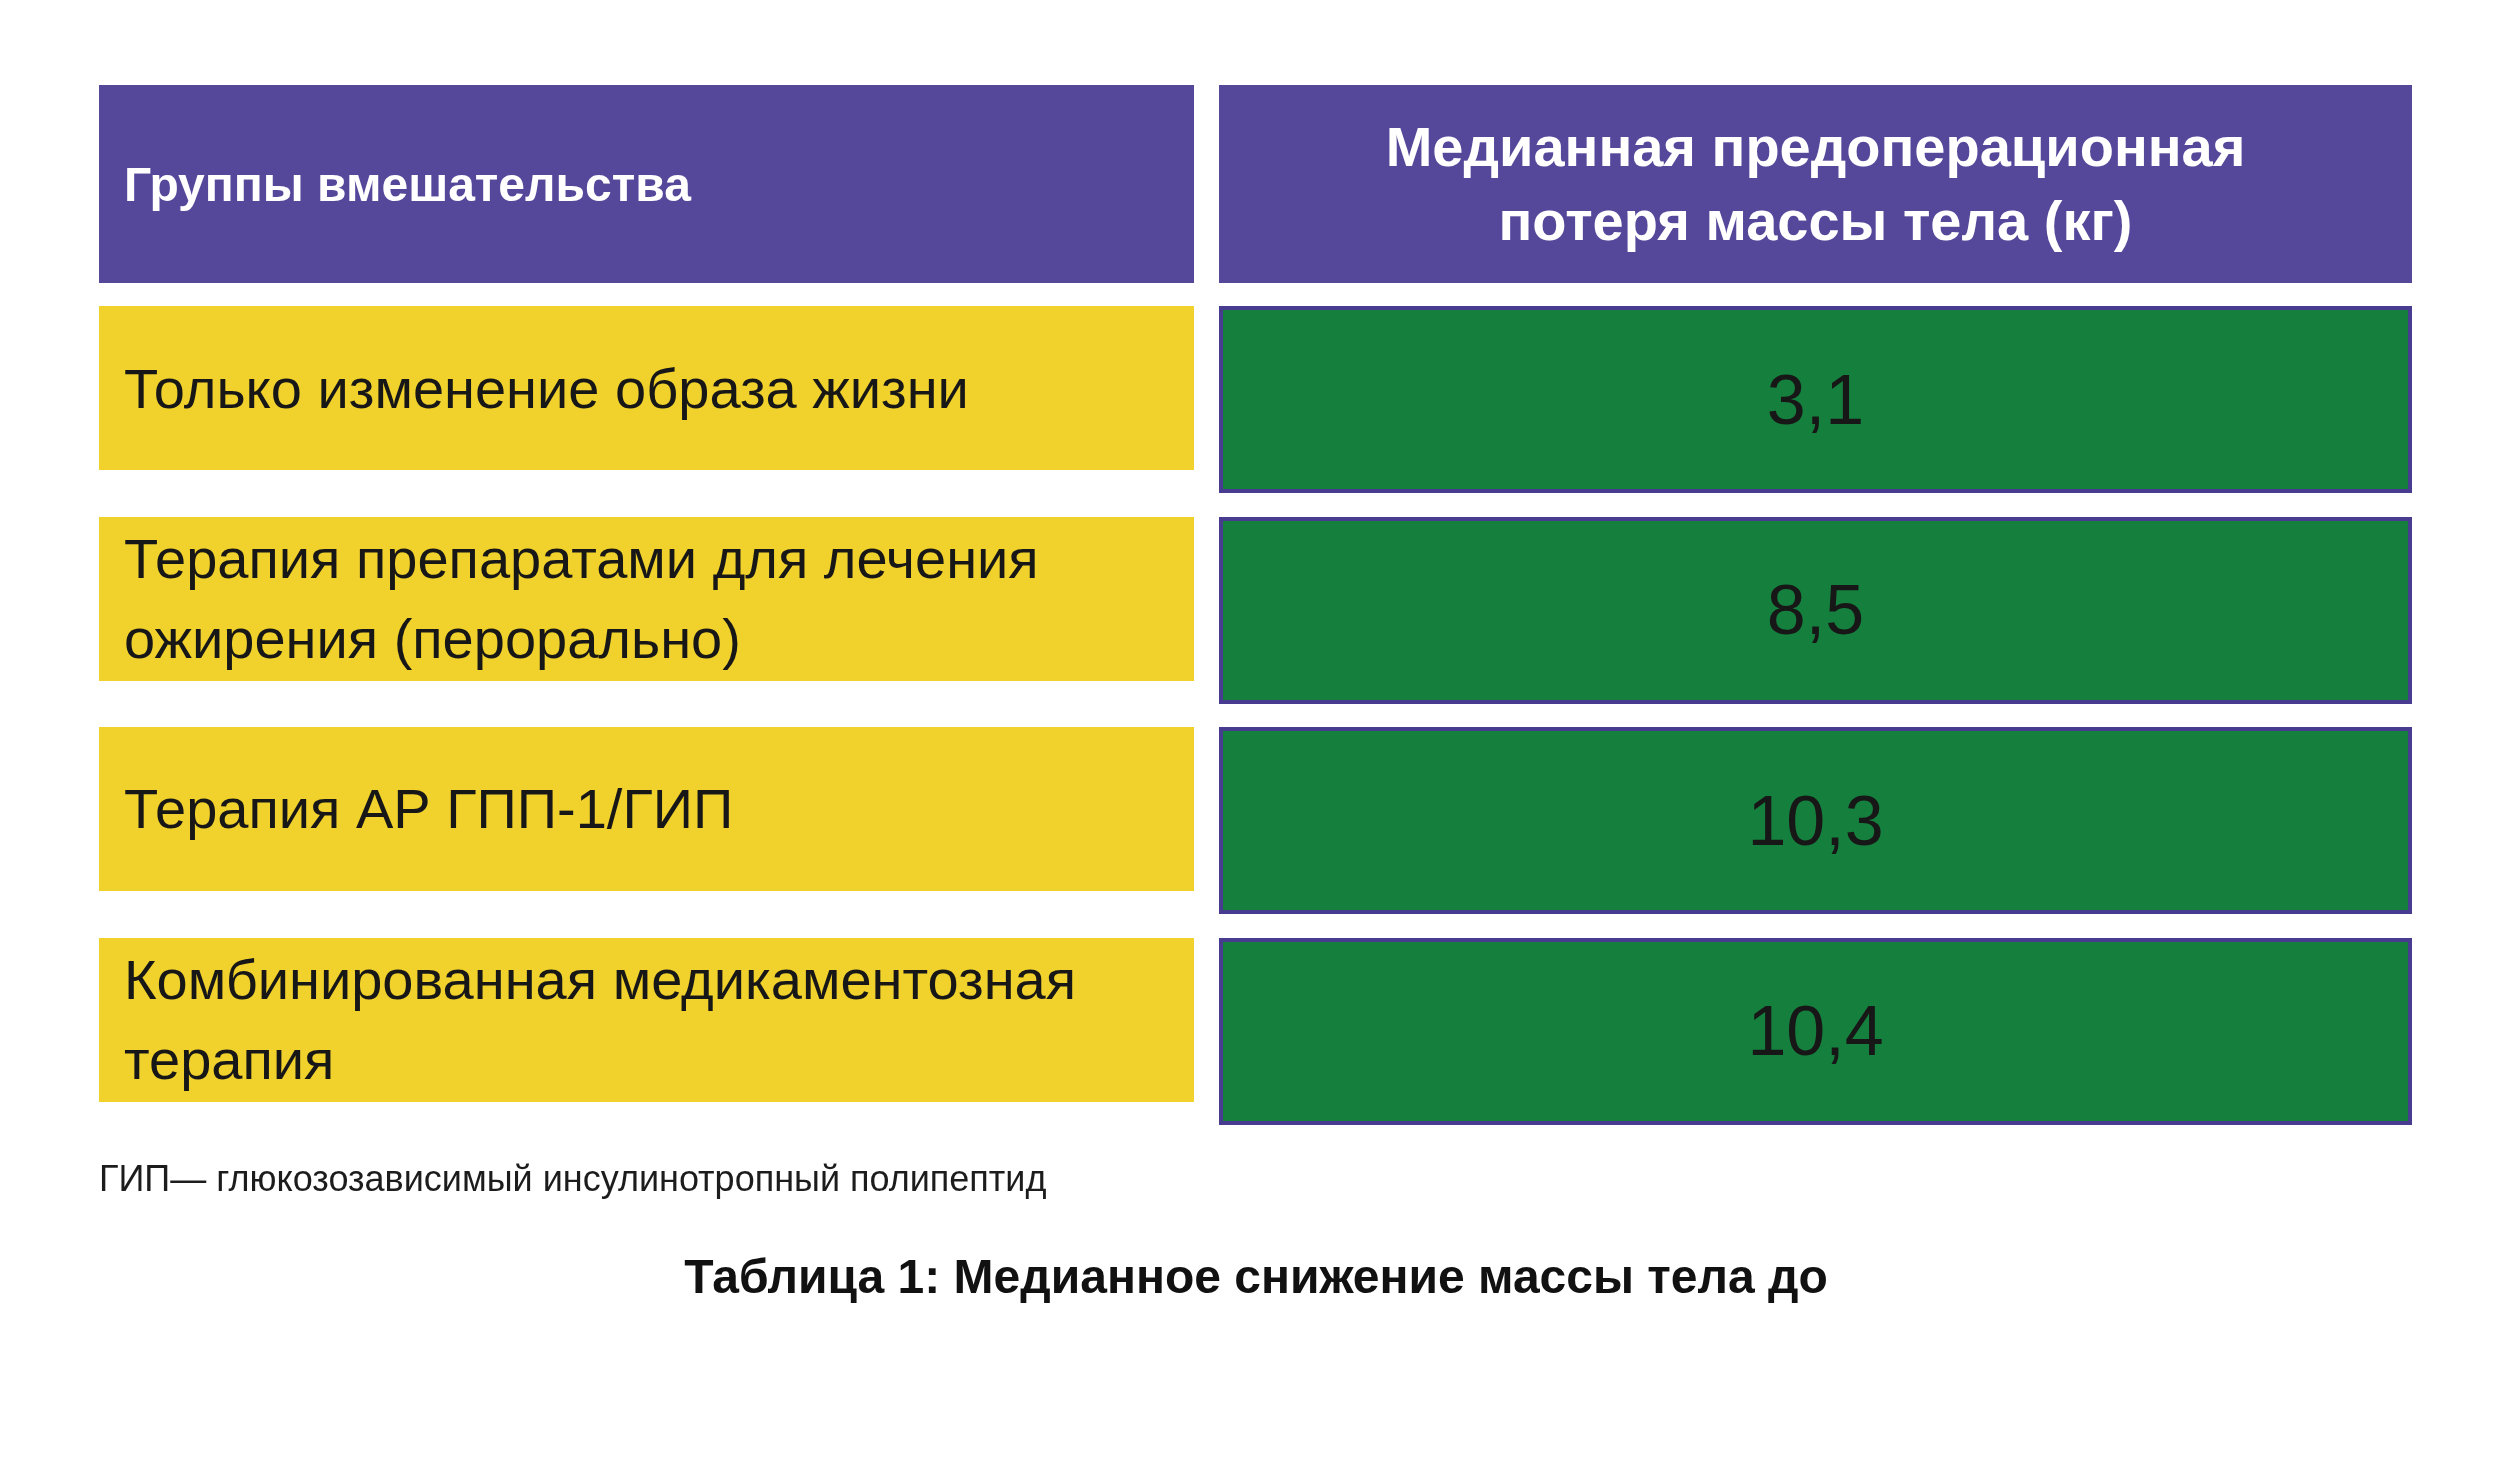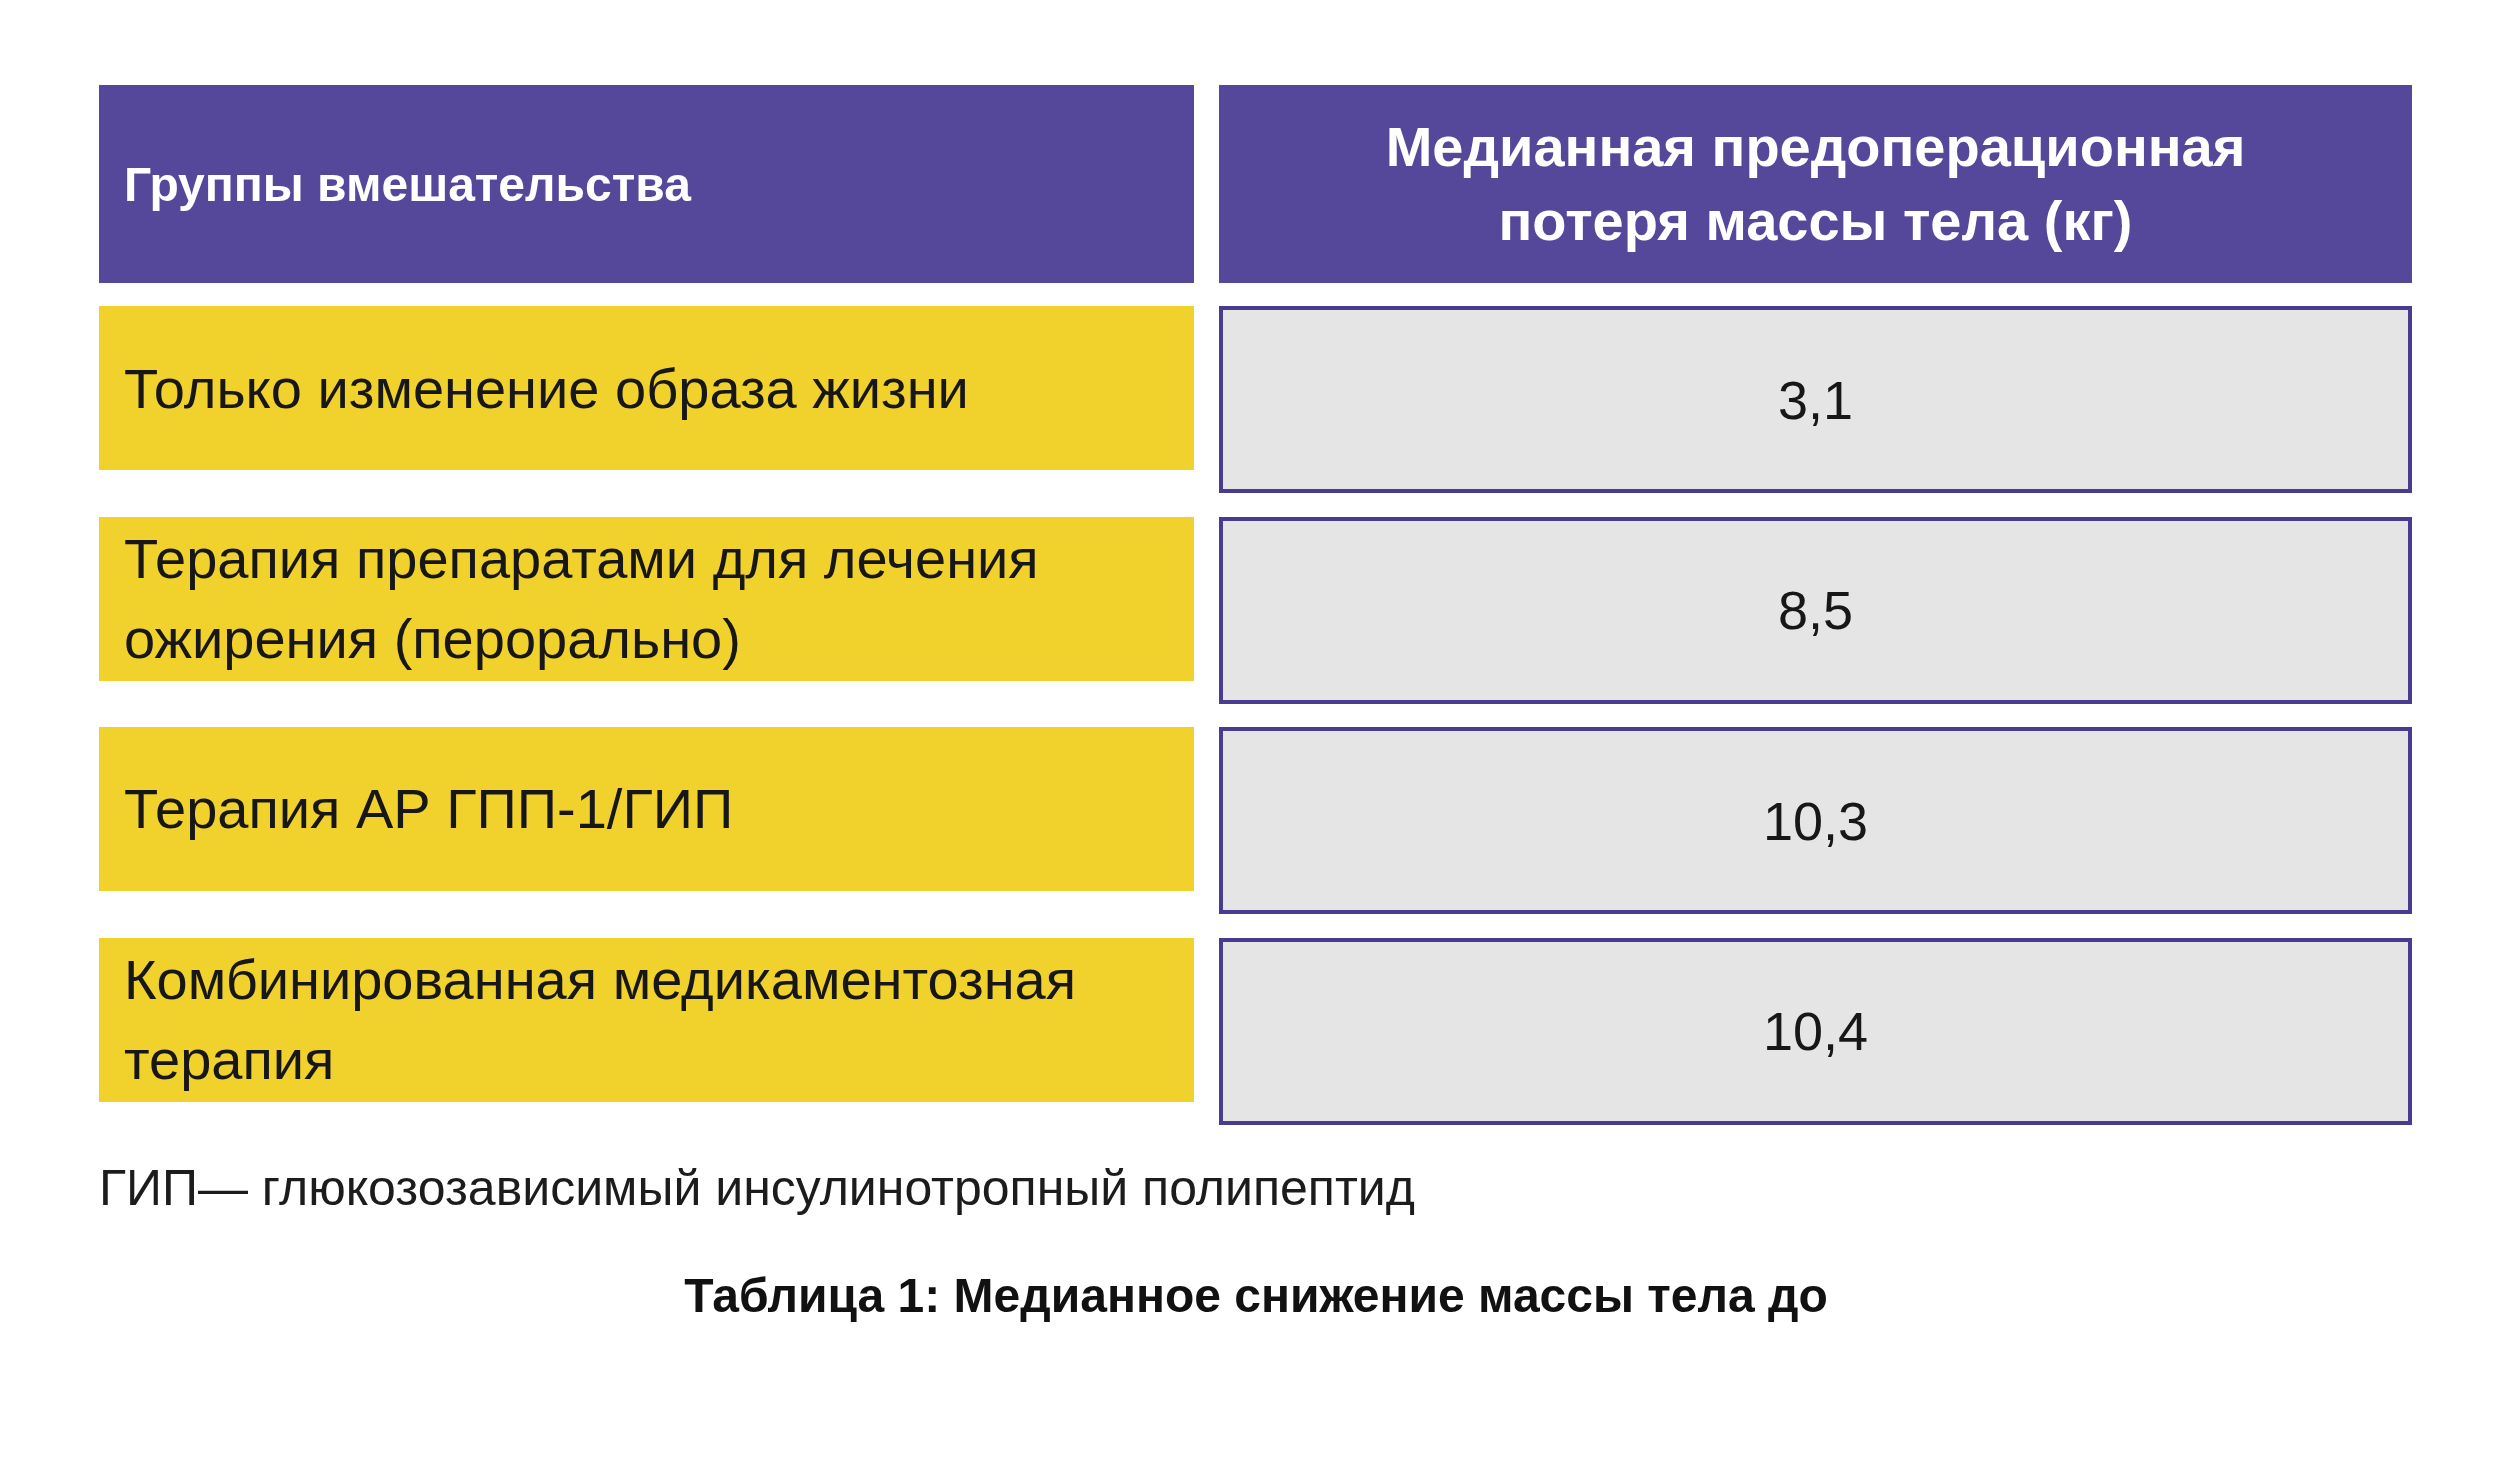--- a/index.html
+++ b/index.html
@@ -49,32 +49,32 @@
     display: flex;
     flex-direction: column;
     justify-content: center;
     padding-left: 25px;
     padding-right: 35px;
     font-size: 56px;
     line-height: 1.42;
     color: #171717;
   }
   .value-cell {
-    background: #e5e5e5;
+    background: #15803d;
     border: 4.9px solid #473C8F;
     height: 187px;
     display: flex;
     align-items: center;
     justify-content: center;
-    font-size: 54px;
+    font-size: 70px;
     color: #171717;
   }
   .footnote {
     margin-top: 31px;
-    font-size: 50px;
+    font-size: 36px;
     line-height: 1.3;
     color: #1c1c1c;
   }
   .caption {
     margin-top: 39px;
     text-align: center;
     font-weight: 700;
     font-size: 48px;
     line-height: 1.5;
     color: #111111;

